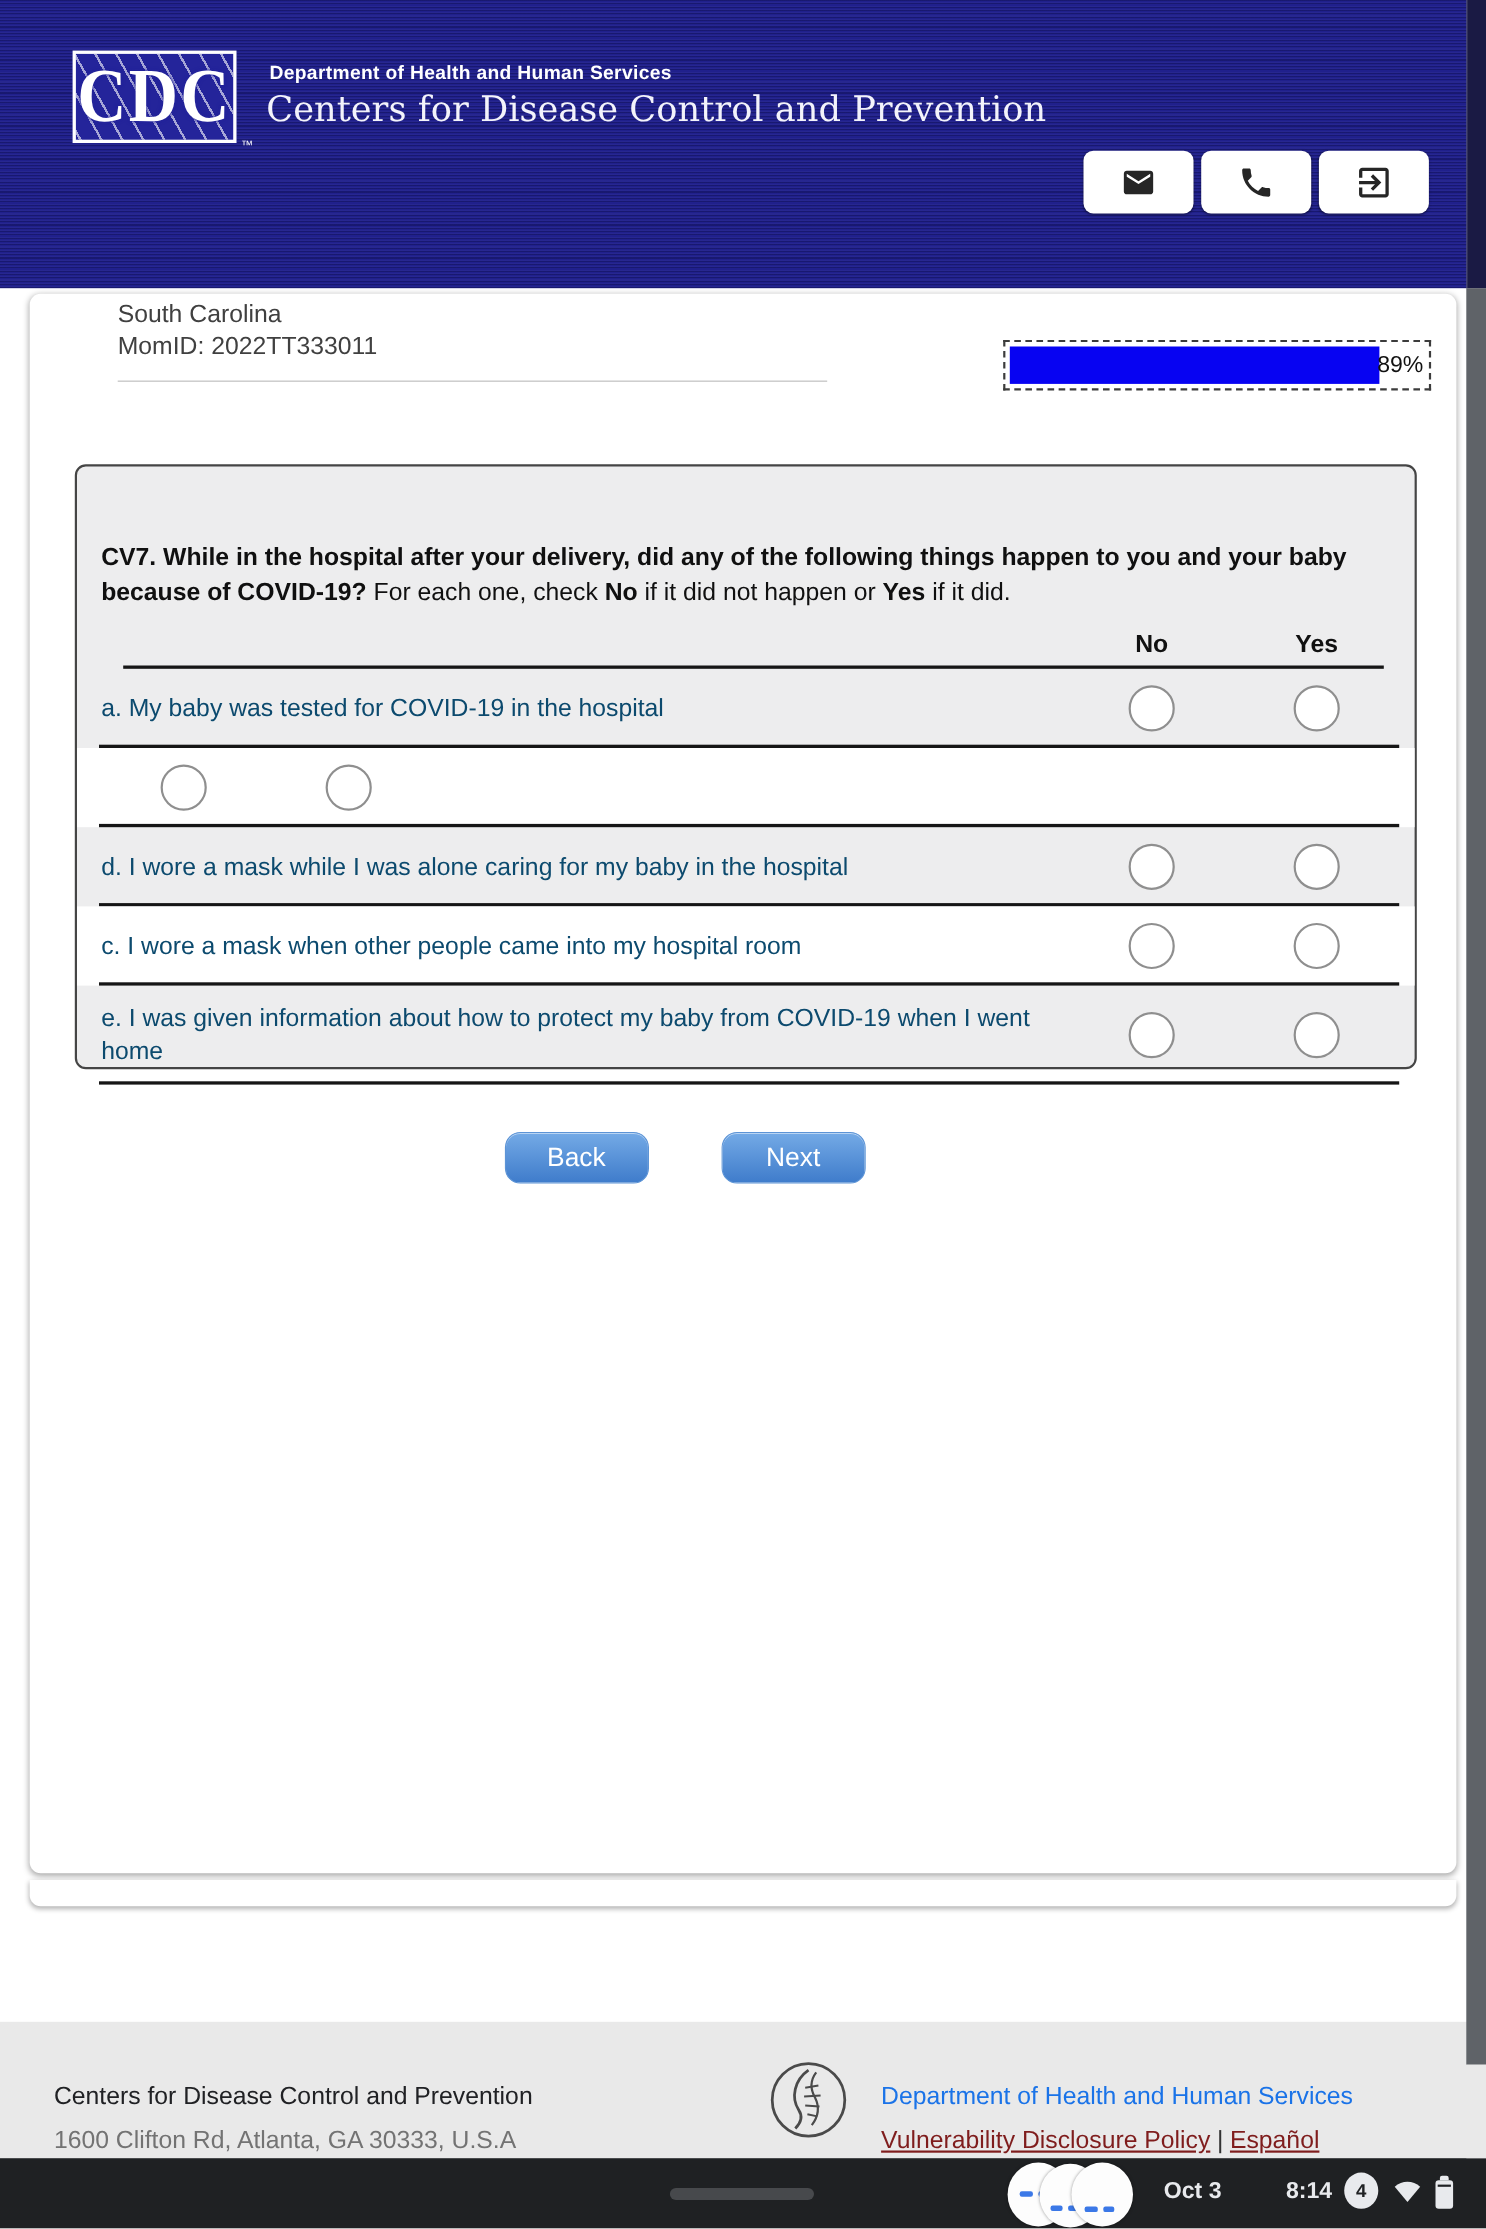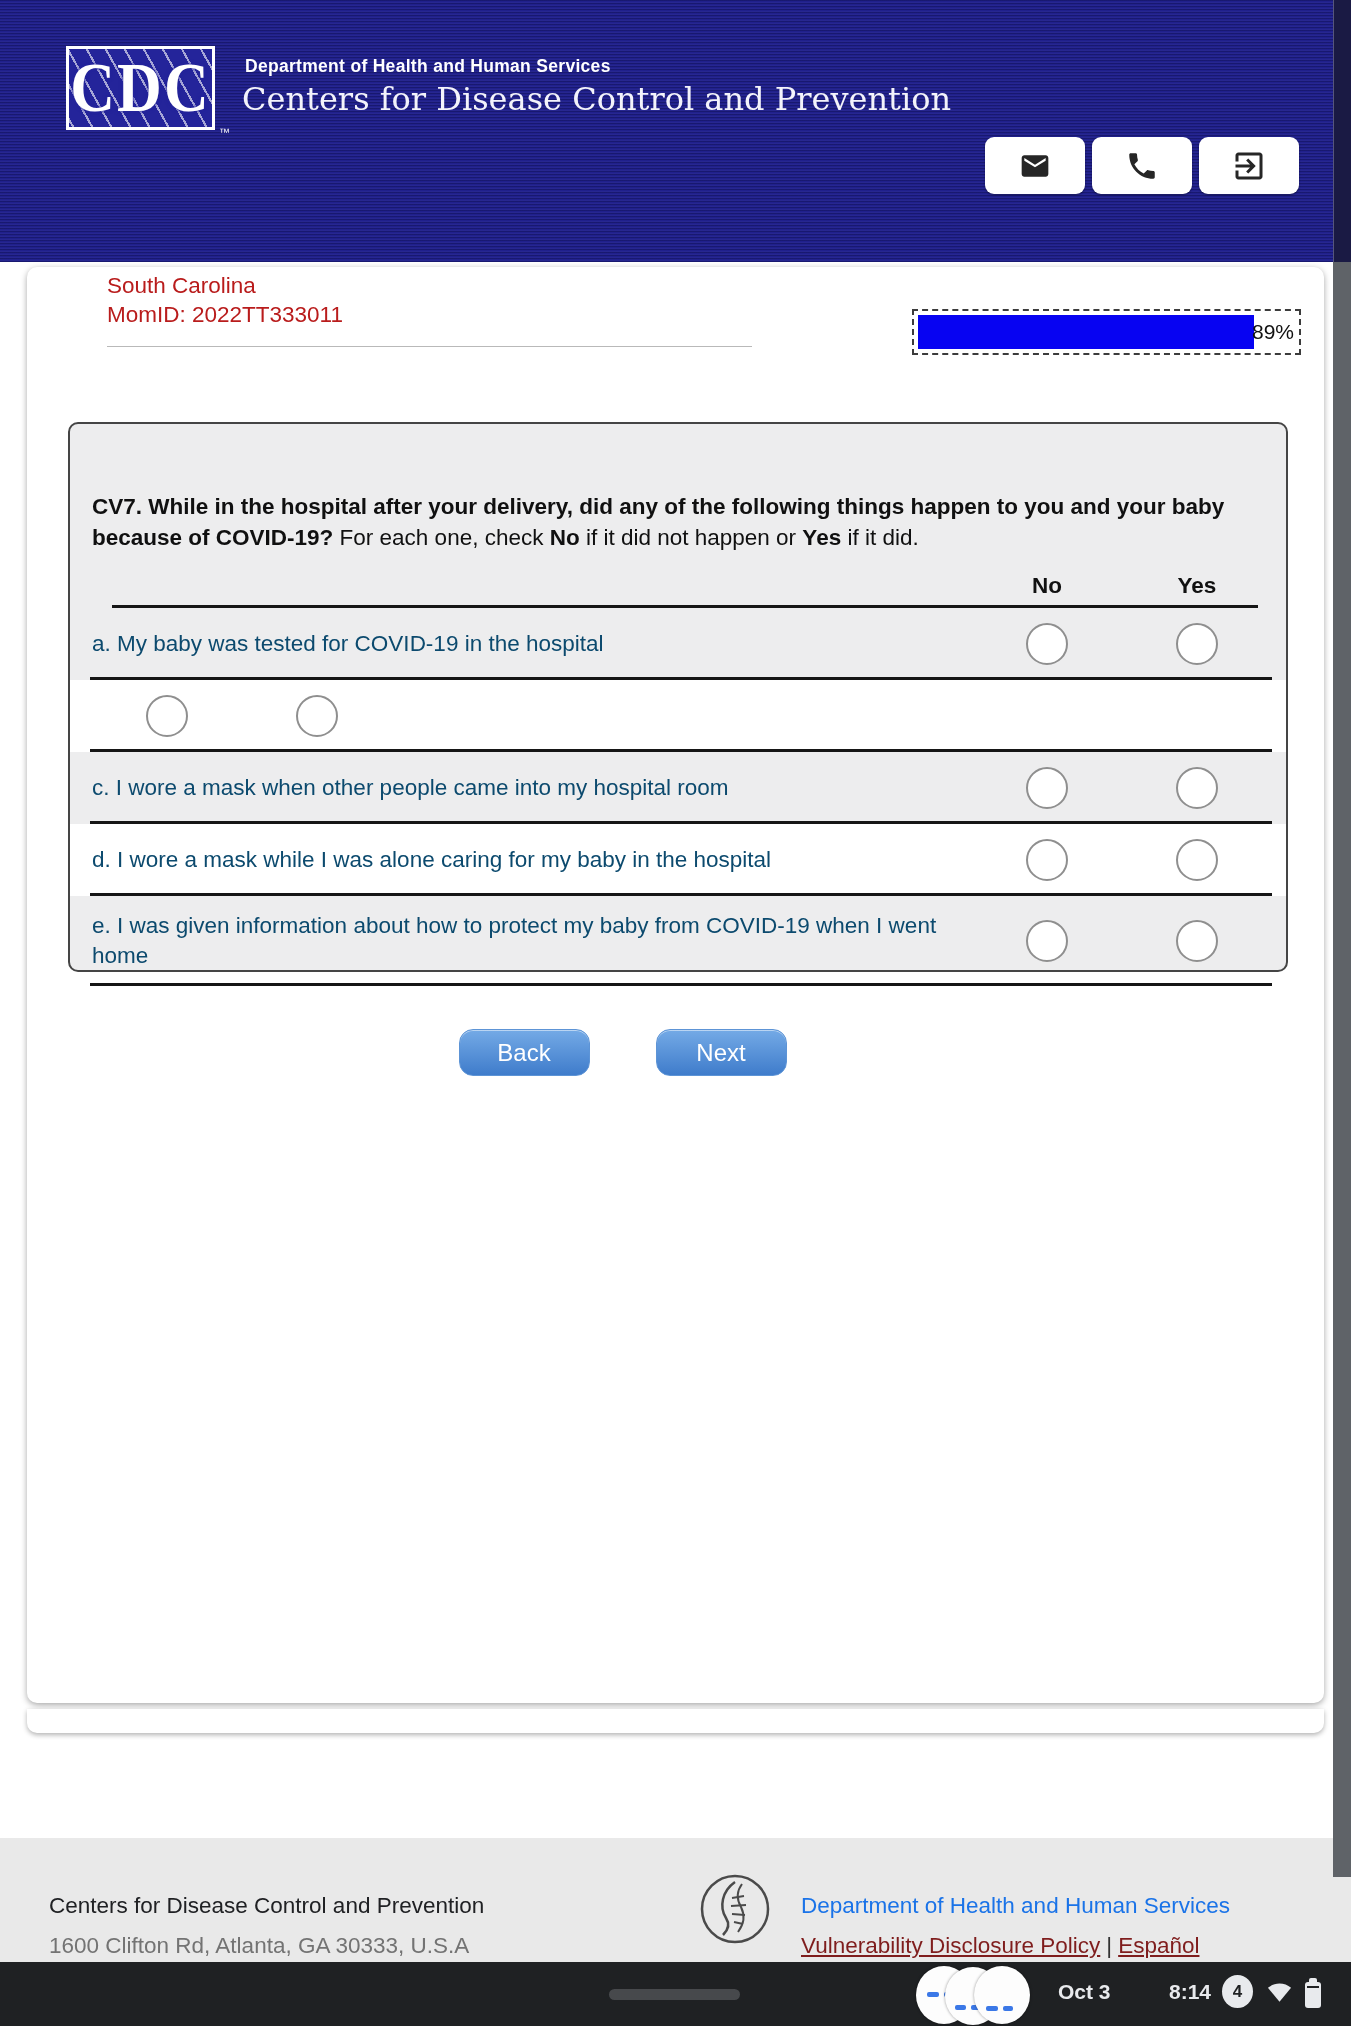--- a/index.html
+++ b/index.html
@@ -40,21 +40,21 @@
   .scroll-track-tail { position:absolute; top:1877px; left:0; width:18px; height:85px;
     background:#e9e9e9; }
 
   
   .content-card { position:absolute; left:27px; top:267px; width:1297px; height:1436px;
     background:#fff; border-radius:10px; box-shadow:0 2px 6px rgba(0,0,0,.35); }
   .next-page-strip { position:absolute; left:27px; top:1709px; width:1297px; height:24px;
     background:#fff; border-radius:0 0 10px 10px; box-shadow:0 2px 5px rgba(0,0,0,.3); }
 
   .id-block { position:absolute; left:80px; top:4px; }
-  .id-block a { display:block; color:#b91c1c; font-size:22.5px; line-height:29px;
+  .id-block a { display:block; color:#404040; font-size:22.5px; line-height:29px;
     text-decoration:none; cursor:pointer; }
   .id-divider { position:absolute; left:80px; top:79px; width:645px; height:1px;
     background:#b9b9b9; }
 
   .progress-wrap { position:absolute; left:885px; top:42px; width:389px; height:46px;
     border:2px dashed #3c3c3c; background:#fff; display:flex; align-items:center; }
   .progress-fill { height:34px; margin-left:4px; background:#0703f2; }
   .progress-label { position:absolute; right:5px; top:9px; font-size:21px; color:#111; }
 
   
@@ -204,33 +204,33 @@
                   <span class="radio"></span>
                 </div>
       <div class="radio-cell">
                   <span class="radio"></span>
                 </div>
     </div>
   </div>
 
   <div class="qrow">
     <div class="qinner">
+      <div class="row-label"><span class="row-text">d. I wore a mask while I was alone caring for my baby in the hospital</span></div>
+      <div class="radio-cell">
+                  <span class="radio"></span>
+                </div>
+      <div class="radio-cell">
+                  <span class="radio"></span>
+                </div>
+    </div>
+  </div>
+
+  <div class="qrow">
+    <div class="qinner">
       <div class="row-label"><span class="row-text">c. I wore a mask when other people came into my hospital room</span></div>
-      <div class="radio-cell">
-                  <span class="radio"></span>
-                </div>
-      <div class="radio-cell">
-                  <span class="radio"></span>
-                </div>
-    </div>
-  </div>
-
-  <div class="qrow">
-    <div class="qinner">
-      <div class="row-label"><span class="row-text">d. I wore a mask while I was alone caring for my baby in the hospital</span></div>
       <div class="radio-cell">
                   <span class="radio"></span>
                 </div>
       <div class="radio-cell">
                   <span class="radio"></span>
                 </div>
     </div>
   </div>
 
   <div class="qrow">

